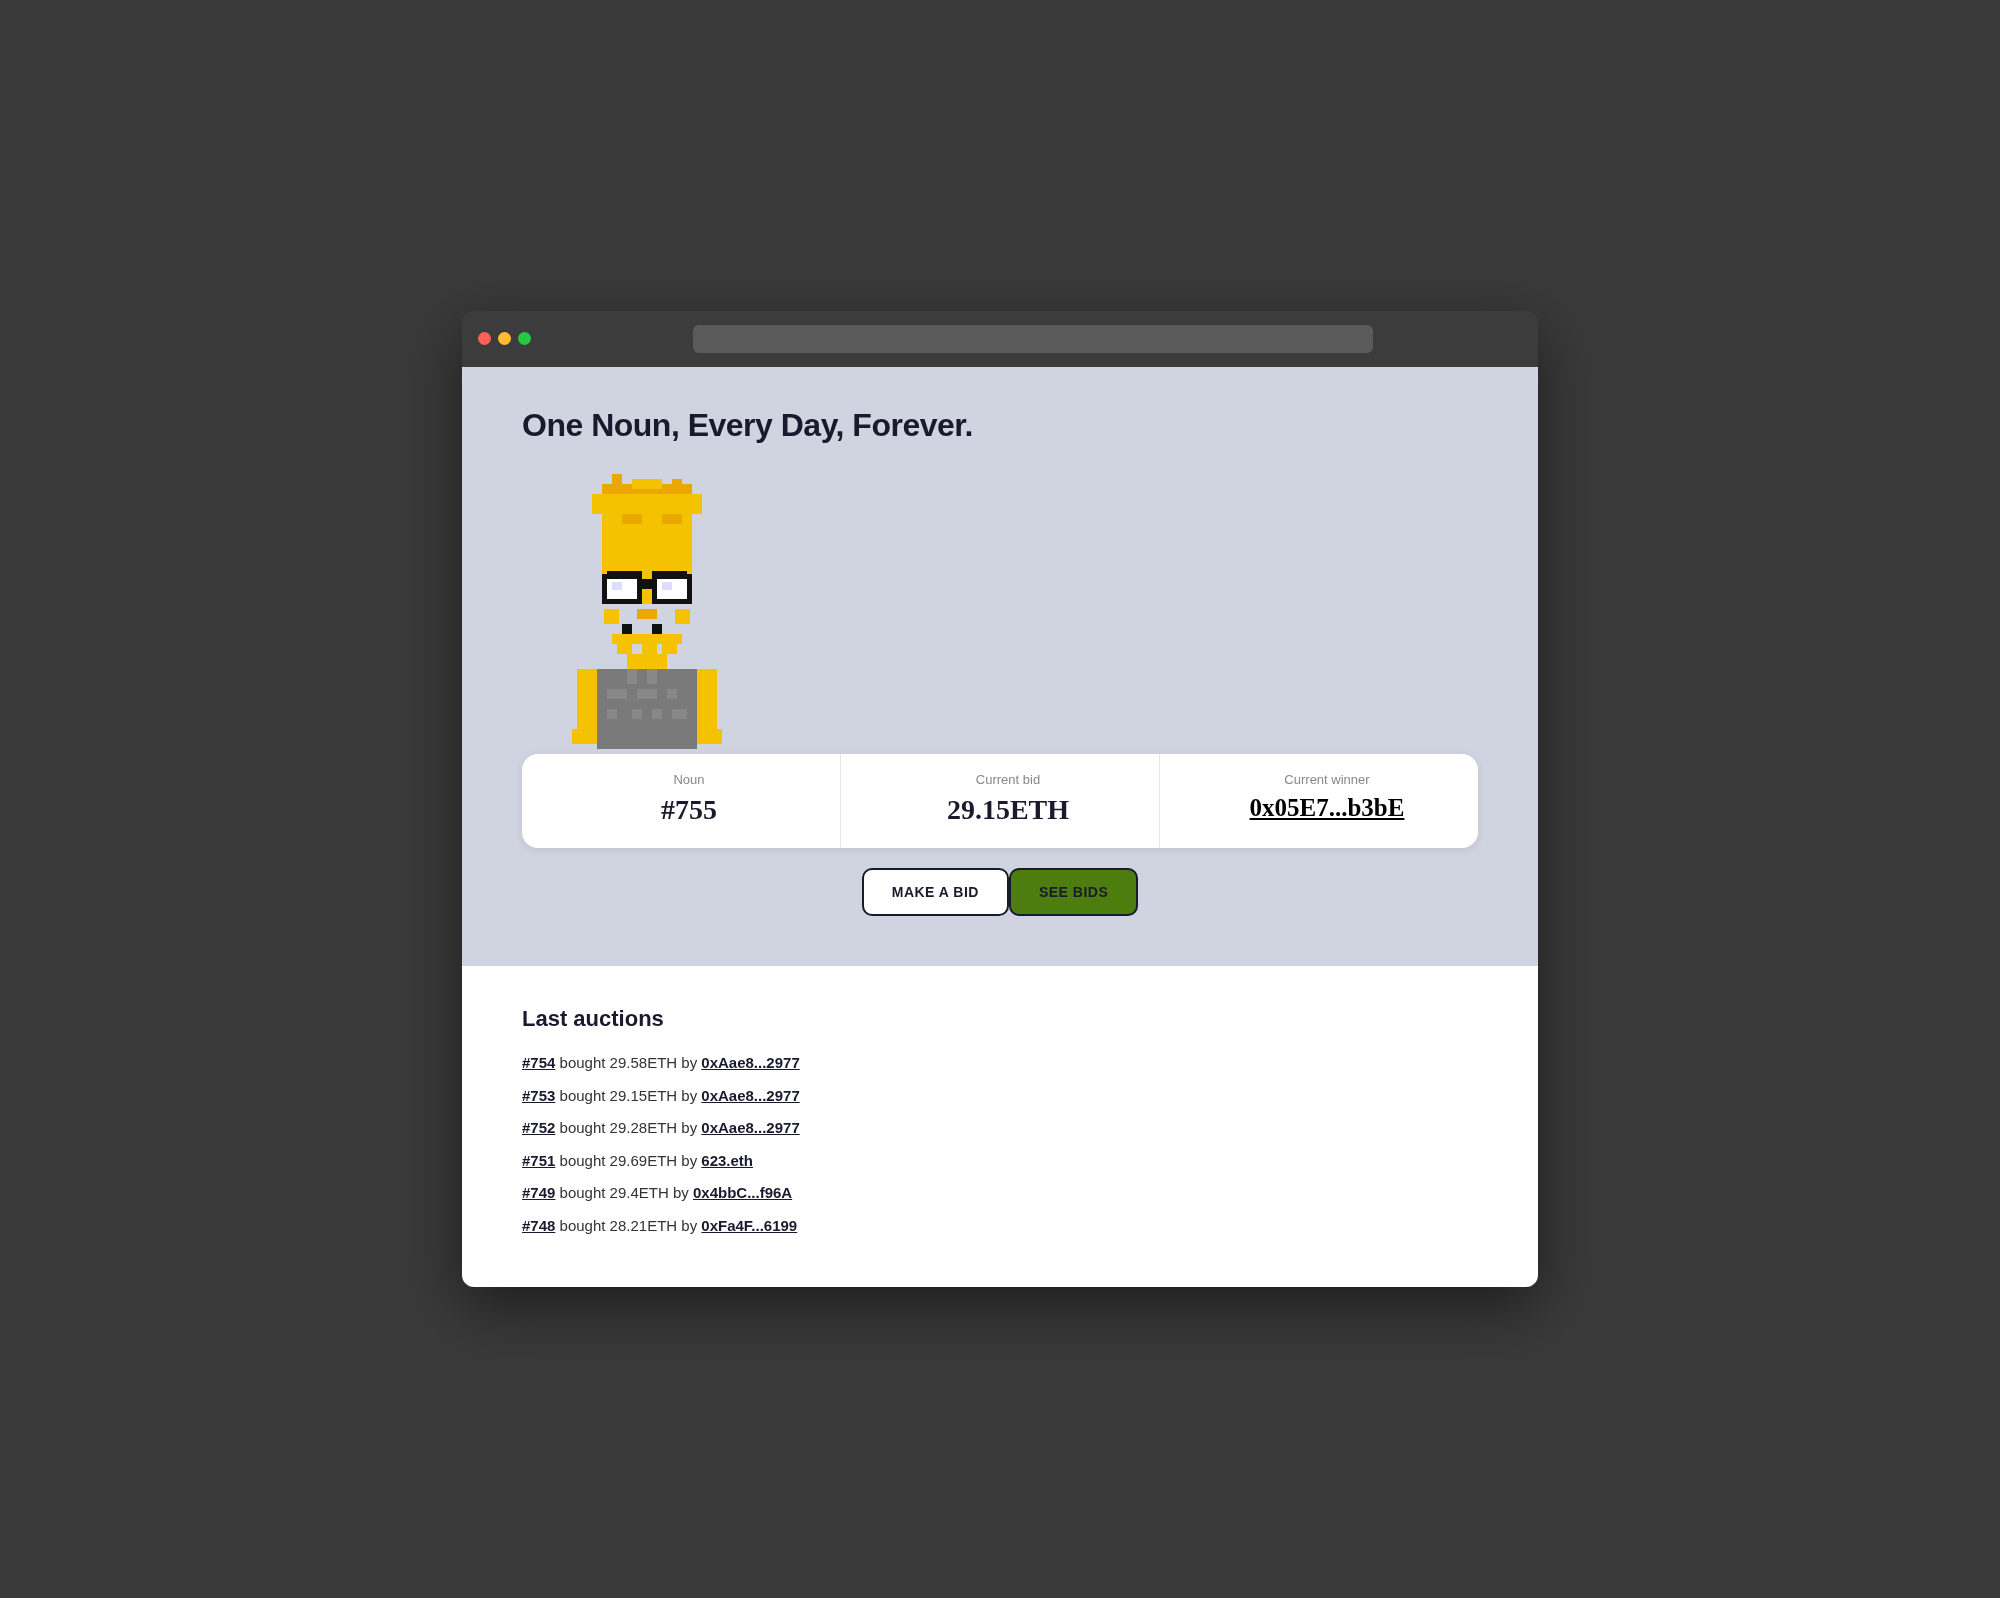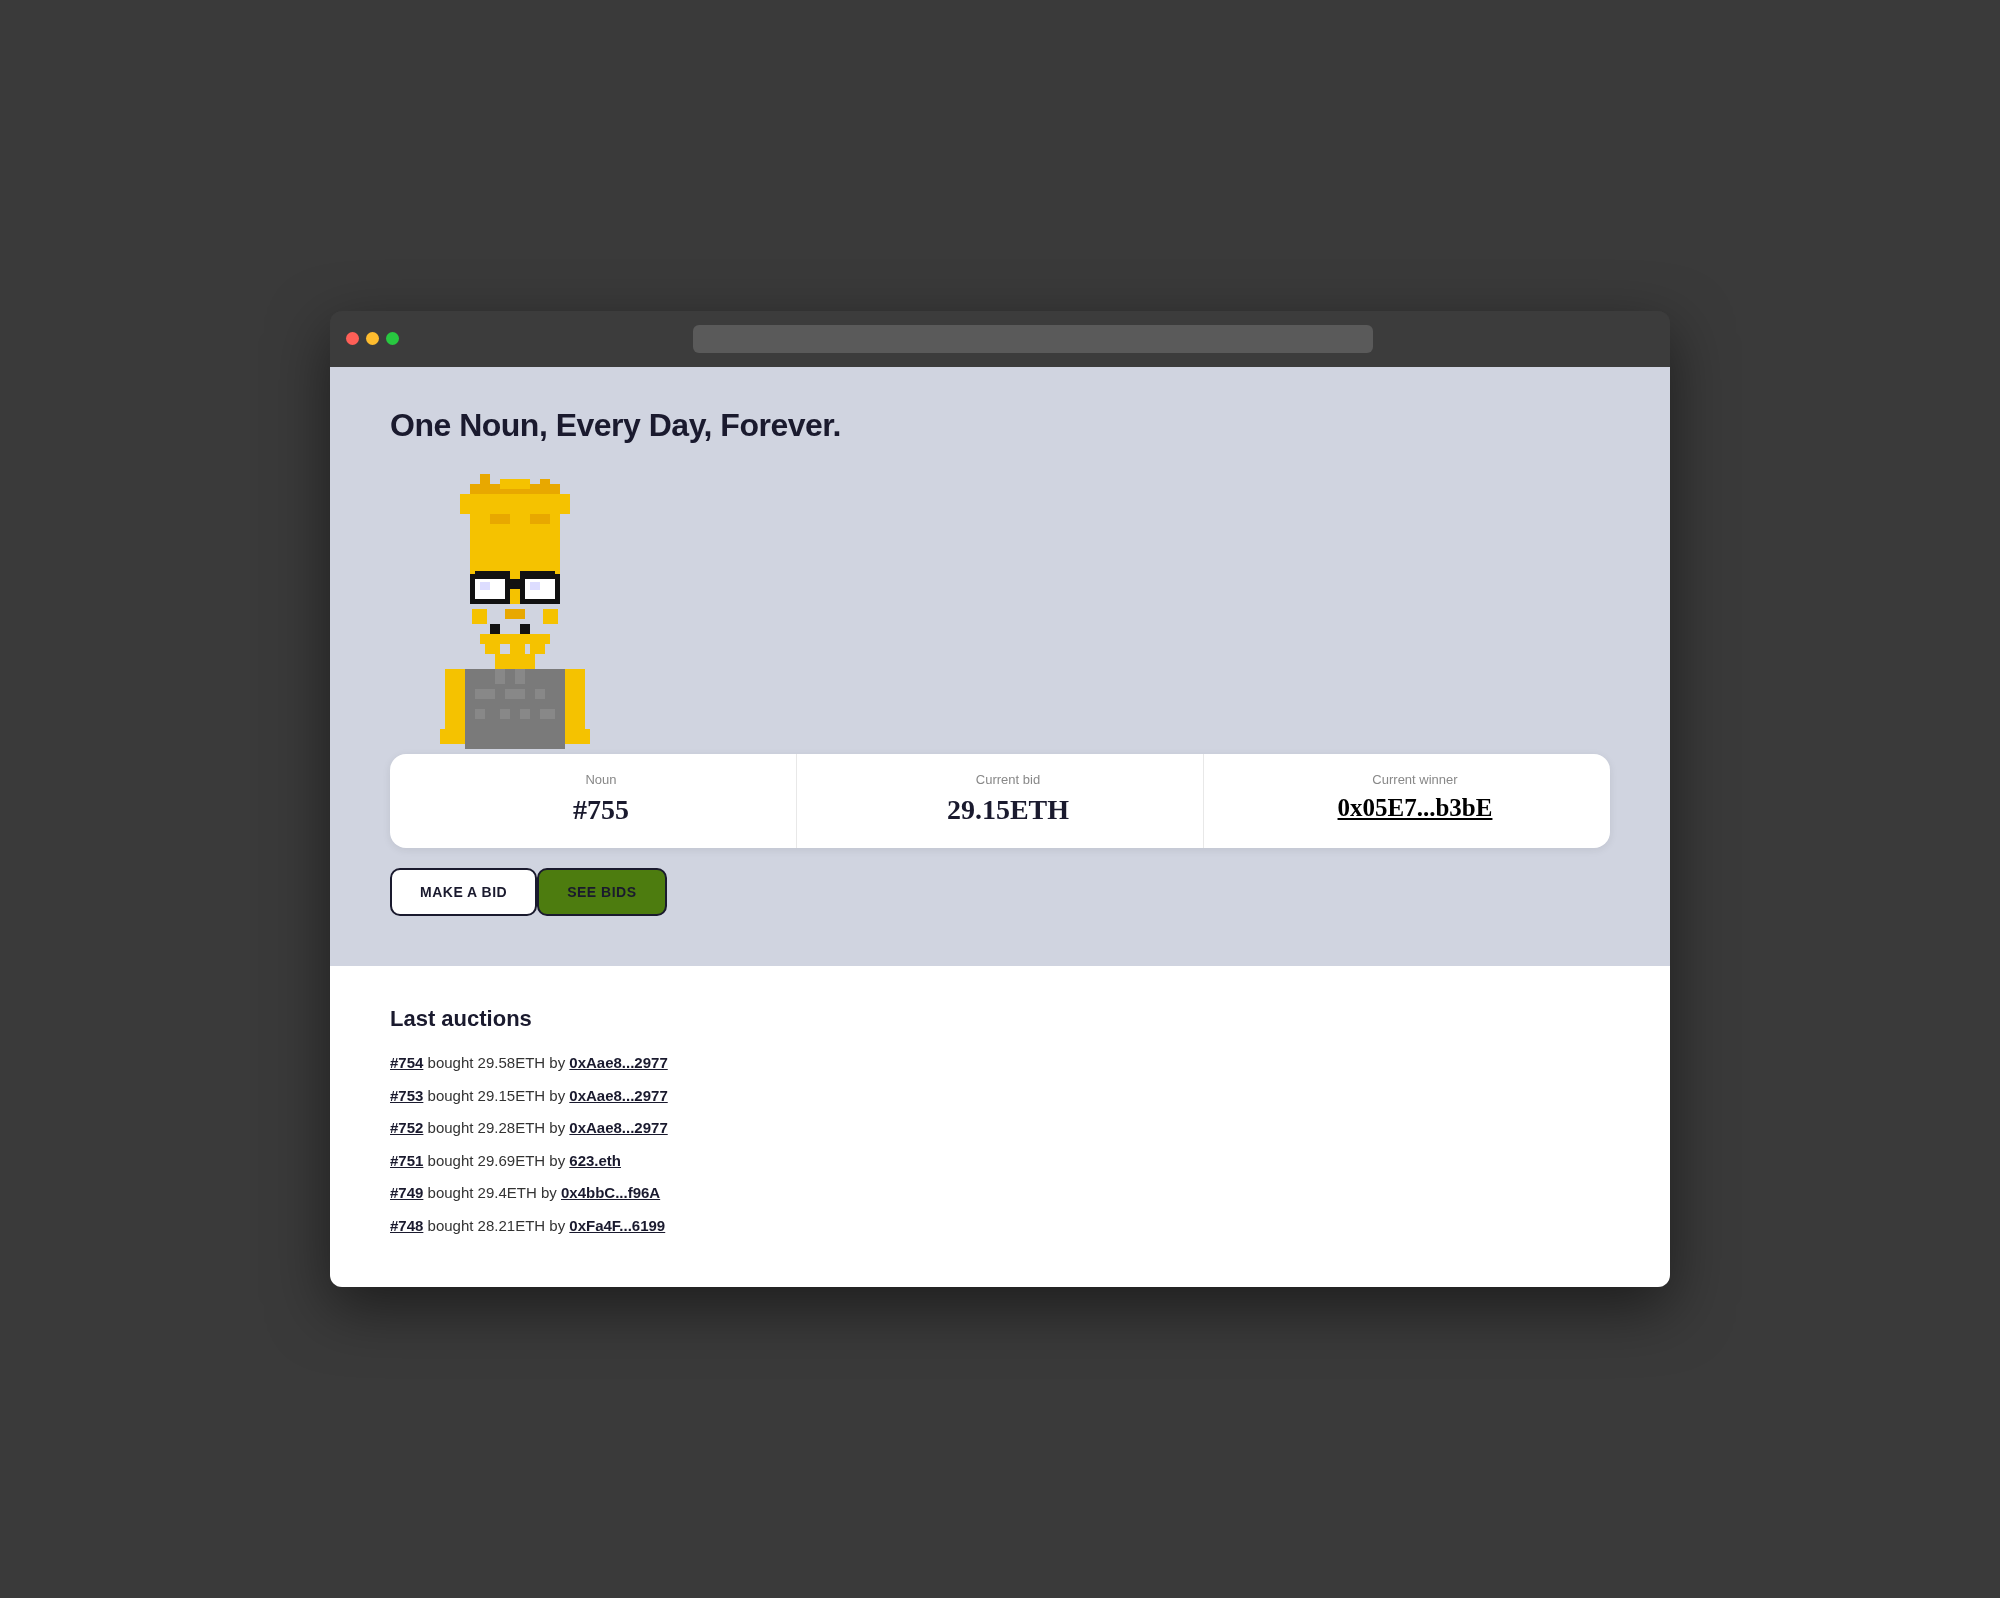--- a/index.html
+++ b/index.html
@@ -7,21 +7,21 @@
     body {
       background: #3a3a3a;
       display: flex;
       justify-content: center;
       align-items: center;
       min-height: 100vh;
       font-family: -apple-system, BlinkMacSystemFont, 'Segoe UI', sans-serif;
     }
 
     .browser-window {
-      width: 1340px;
+      width: 1076px;
       border-radius: 12px;
       overflow: hidden;
       box-shadow: 0 20px 60px rgba(0,0,0,0.5);
     }
 
     .browser-chrome {
       background: #3c3c3c;
       padding: 14px 16px;
       display: flex;
       align-items: center;
@@ -108,20 +108,21 @@
       font-size: 25px;
     }
 
     .auction-value.ends {
       font-size: 28px;
     }
 
     .action-buttons {
       display: flex;
       gap: 0;
+      justify-content: center;
       margin-top: 4px;
     }
 
     .btn {
       padding: 14px 28px;
       border-radius: 10px;
       font-size: 14px;
       font-weight: 700;
       letter-spacing: 0.5px;
       cursor: pointer;

